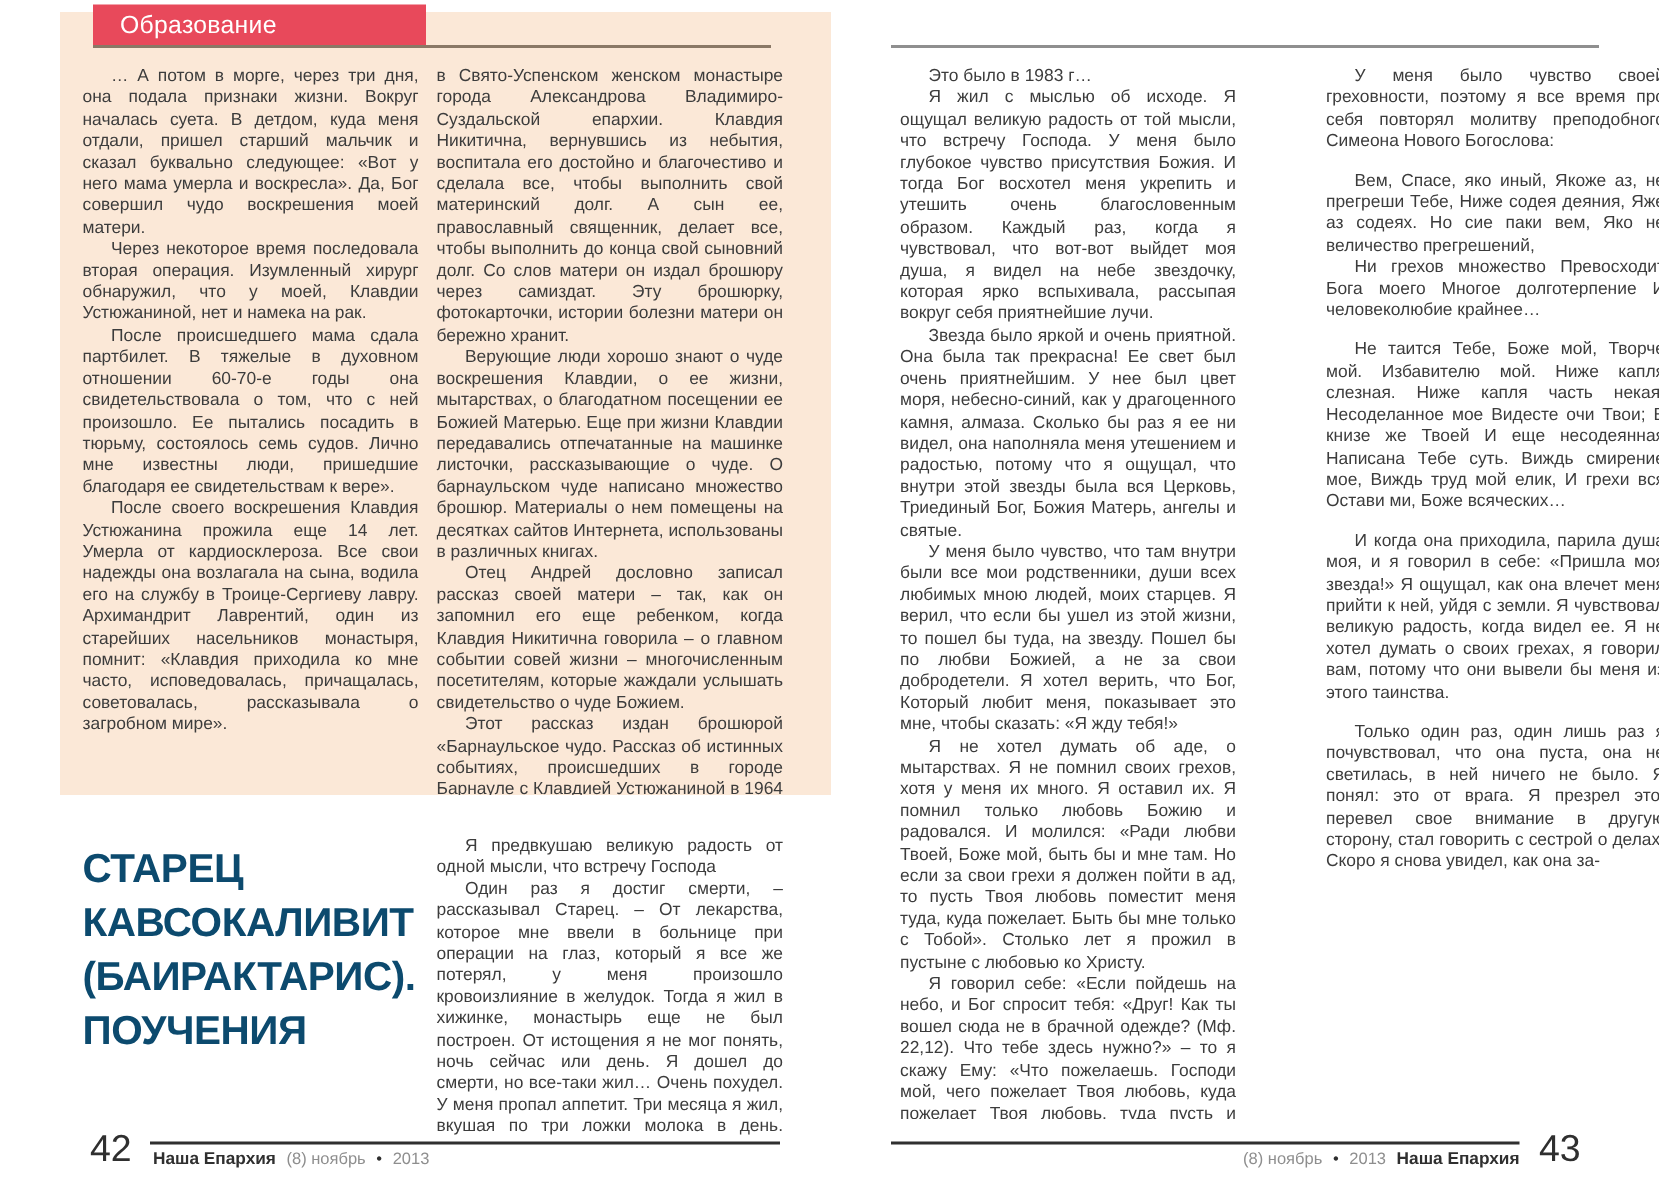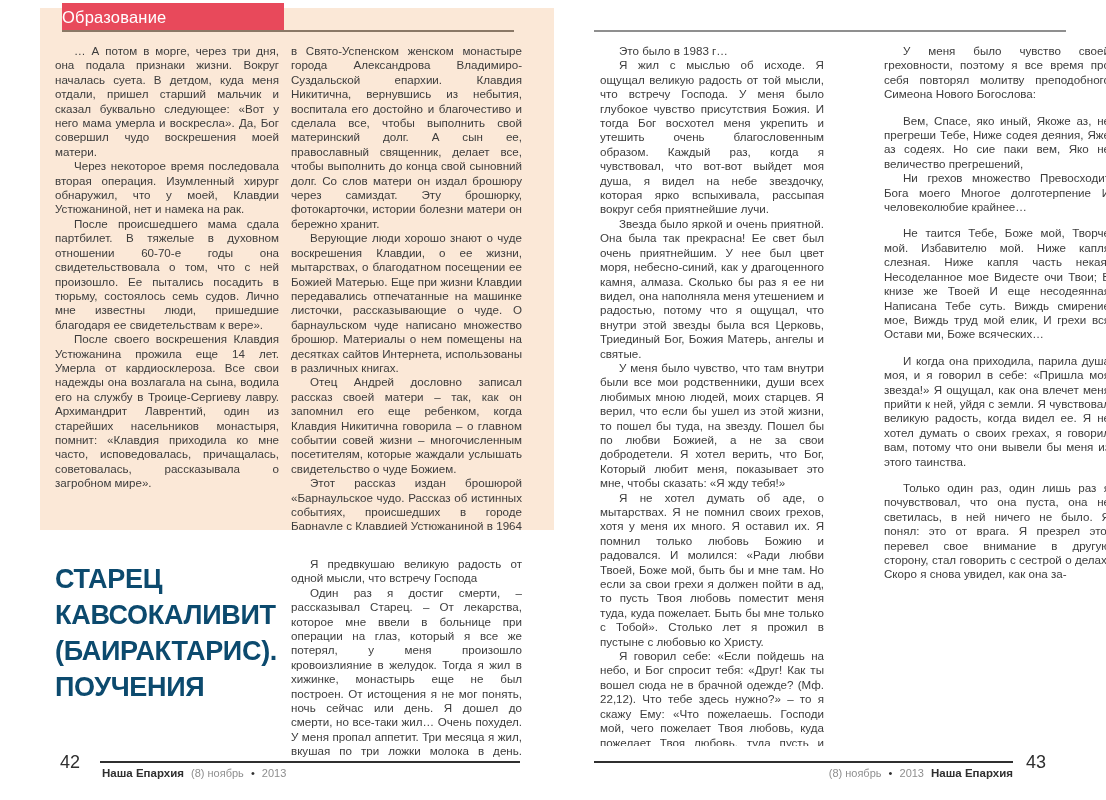--- a/index.html
+++ b/index.html
@@ -7,21 +7,21 @@
     width:1106px;height:800px;position:relative;overflow:hidden;
     background:#ffffff;
     font-family:"Liberation Sans", sans-serif;
     color:#3c3c3c;
   }
   
   .beige-block{position:absolute;left:40px;top:8px;width:514px;height:522px;background:#fbe8d7;}
   .section-tab{
     position:absolute;left:62px;top:3px;width:222px;height:28px;
     background:#e8495b;color:#ffffff;font-size:16.5px;line-height:28px;
-    padding-left:0;box-sizing:border-box;letter-spacing:.2px;
+    padding-left:18px;box-sizing:border-box;letter-spacing:.2px;
   }
   .rule-top-left{position:absolute;left:62px;top:30px;width:452px;height:2px;background:#8a7866;}
   .rule-top-right{position:absolute;left:594px;top:30px;width:472px;height:2px;background:#8f8f8f;}
 
   
   .col{
     position:absolute;font-size:11.6px;line-height:14.4px;
     text-align:justify;color:#3c3c3c;overflow:hidden;
   }
   .col p{margin:0;text-indent:19px;}
@@ -34,21 +34,21 @@
   #col4 p.sp{margin-bottom:12px;}
   #col2b{left:291px;top:557px;width:231px;height:200px;}
 
   .article-title{
     position:absolute;left:55px;top:561px;width:238px;
     color:#0c4a6e;font-weight:bold;font-size:27px;line-height:36px;
     letter-spacing:-0.3px;
   }
 
   
-  .pagenum{position:absolute;font-size:18px;color:#2f2f2f;}
+  .pagenum{position:absolute;font-size:25px;color:#2f2f2f;}
   #pagenum-left{left:60px;top:752px;}
   #pagenum-right{left:1026px;top:752px;}
   .footer-rule{position:absolute;top:761px;height:2px;background:#2f2f2f;}
   #footer-rule-left{left:100px;width:420px;}
   #footer-rule-right{left:594px;width:419px;}
   .footer-text{position:absolute;top:767px;font-size:11px;color:#8e8e8e;}
   #footer-text-left{left:102px;width:418px;text-align:left;}
   #footer-text-right{left:594px;width:419px;text-align:right;}
   .footer-text .mag{font-weight:bold;color:#2f2f2f;font-size:11.5px;text-align:right;}
   .footer-text .bullet{color:#2f2f2f;}

